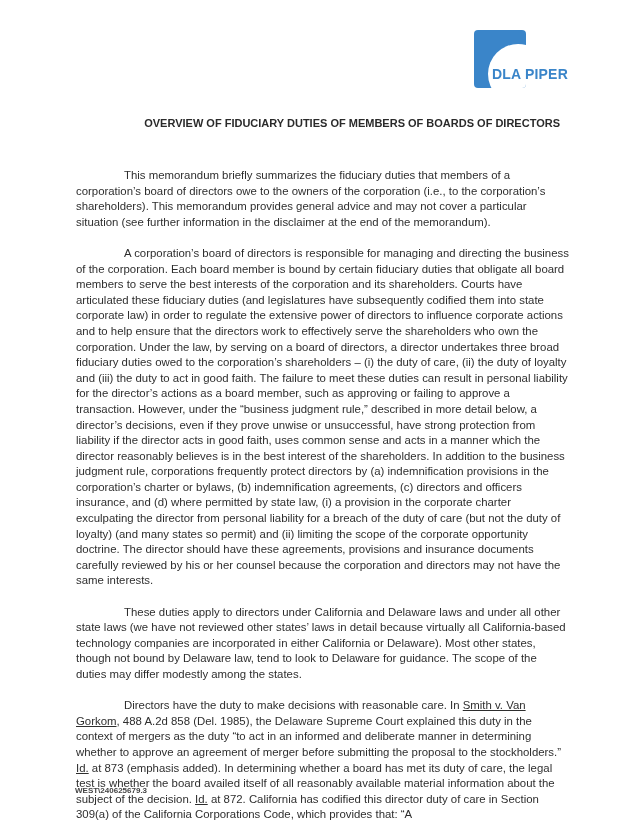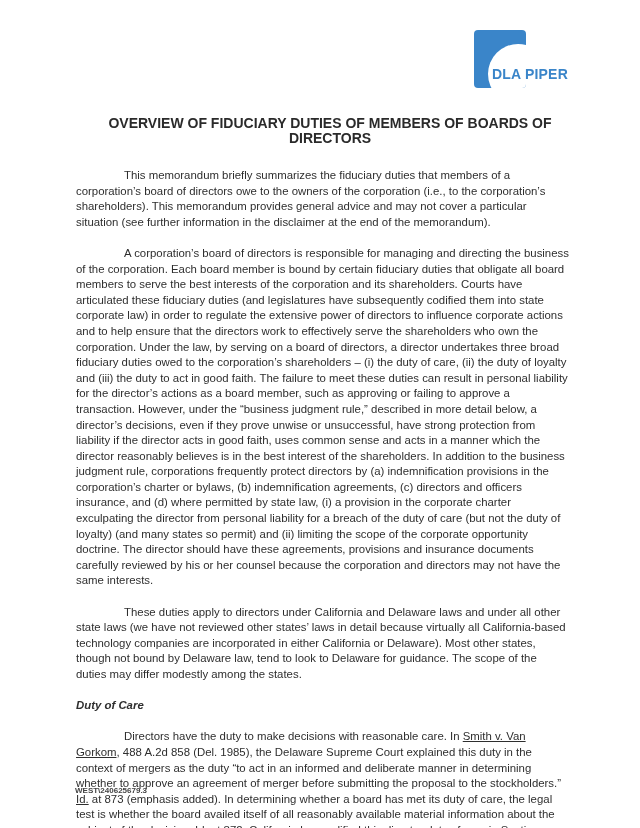--- a/index.html
+++ b/index.html
@@ -5,22 +5,22 @@
   html, body { margin: 0; padding: 0; background: #ffffff; }
   body { width: 640px; height: 828px; position: relative; overflow: hidden;
          font-family: "Liberation Sans", sans-serif; color: #2a2a2a; }
   .logo { position: absolute; left: 474px; top: 30px; width: 130px; height: 62px; }
   .logo-shape { position: absolute; left: 0; top: 0; width: 52px; height: 58px;
                 background: #3a85c9; border-radius: 4px 4px 4px 4px; overflow: hidden; }
   .logo-shape::after { content: ""; position: absolute; left: 14px; top: 14px;
                 width: 60px; height: 60px; border-radius: 50%; background: #ffffff; }
   .logo-text { position: absolute; left: 18px; top: 36px; font-weight: bold;
                font-size: 14px; color: #3a85c9; letter-spacing: 0.2px; white-space: nowrap; }
-  .title { position: absolute; left: 100px; top: 116px; width: 460px; text-align: center;
-           font-weight: bold; font-size: 14px; line-height: 15px; color: #2a2a2a; }
+  .title { position: absolute; left: 100px; top: 116px; width: 460px; text-align: right;
+           font-weight: bold; font-size: 11px; line-height: 15px; color: #2a2a2a; }
   .body-text { position: absolute; left: 76px; width: 494px; font-size: 11.4px;
                line-height: 15.6px; color: #2e2e2e; }
   .para { margin: 0 0 15.6px 0; text-indent: 48px; }
   .heading { font-weight: bold; font-style: italic; margin: 0 0 15.6px 0; }
   .u { text-decoration: underline; }
   .i { }
   .footer { position: absolute; left: 75px; top: 786px; font-size: 8px; color: #444; font-weight: bold; }
 </style>
 </head>
 <body>
@@ -31,17 +31,16 @@
 </div>
 
 <div class="title">
   <div>OVERVIEW OF FIDUCIARY DUTIES OF MEMBERS OF BOARDS OF DIRECTORS</div>
 </div>
 
 <div class="body-text" style="top:168px;">
   <p class="para">This memorandum briefly summarizes the fiduciary duties that members of a corporation’s board of directors owe to the owners of the corporation (i.e., to the corporation’s shareholders). This memorandum provides general advice and may not cover a particular situation (see further information in the disclaimer at the end of the memorandum).</p>
   <p class="para">A corporation’s board of directors is responsible for managing and directing the business of the corporation. Each board member is bound by certain fiduciary duties that obligate all board members to serve the best interests of the corporation and its shareholders. Courts have articulated these fiduciary duties (and legislatures have subsequently codified them into state corporate law) in order to regulate the extensive power of directors to influence corporate actions and to help ensure that the directors work to effectively serve the shareholders who own the corporation. Under the law, by serving on a board of directors, a director undertakes three broad fiduciary duties owed to the corporation’s shareholders – (i) the duty of care, (ii) the duty of loyalty and (iii) the duty to act in good faith. The failure to meet these duties can result in personal liability for the director’s actions as a board member, such as approving or failing to approve a transaction. However, under the “business judgment rule,” described in more detail below, a director’s decisions, even if they prove unwise or unsuccessful, have strong protection from liability if the director acts in good faith, uses common sense and acts in a manner which the director reasonably believes is in the best interest of the shareholders. In addition to the business judgment rule, corporations frequently protect directors by (a) indemnification provisions in the corporation’s charter or bylaws, (b) indemnification agreements, (c) directors and officers insurance, and (d) where permitted by state law, (i) a provision in the corporate charter exculpating the director from personal liability for a breach of the duty of care (but not the duty of loyalty) (and many states so permit) and (ii) limiting the scope of the corporate opportunity doctrine. The director should have these agreements, provisions and insurance documents carefully reviewed by his or her counsel because the corporation and directors may not have the same interests.</p>
   <p class="para">These duties apply to directors under California and Delaware laws and under all other state laws (we have not reviewed other states’ laws in detail because virtually all California-based technology companies are incorporated in either California or Delaware). Most other states, though not bound by Delaware law, tend to look to Delaware for guidance. The scope of the duties may differ modestly among the states.</p>
-  <div class="heading">Duty of Care</div>
   <p class="para"><span>Directors have the duty to make decisions with reasonable care. In </span><span class="u">Smith v. Van Gorkom</span><span>, 488 A.2d 858 (Del. 1985), the Delaware Supreme Court explained this duty in the context of mergers as the duty “to act in </span><span class="i">an informed and deliberate manner</span><span> in determining whether to approve an agreement of merger before submitting the proposal to the stockholders.” </span><span class="u">Id.</span><span> at 873 (emphasis added). In determining whether a board has met its duty of care, the legal test is whether the board availed itself of all reasonably available material information about the subject of the decision. </span><span class="u">Id.</span><span> at 872. California has codified this director duty of care in Section 309(a) of the California Corporations Code, which provides that: “A</span></p>
 </div>
 
 <div class="footer">WEST\240625679.3</div>
 
 </body></html>

